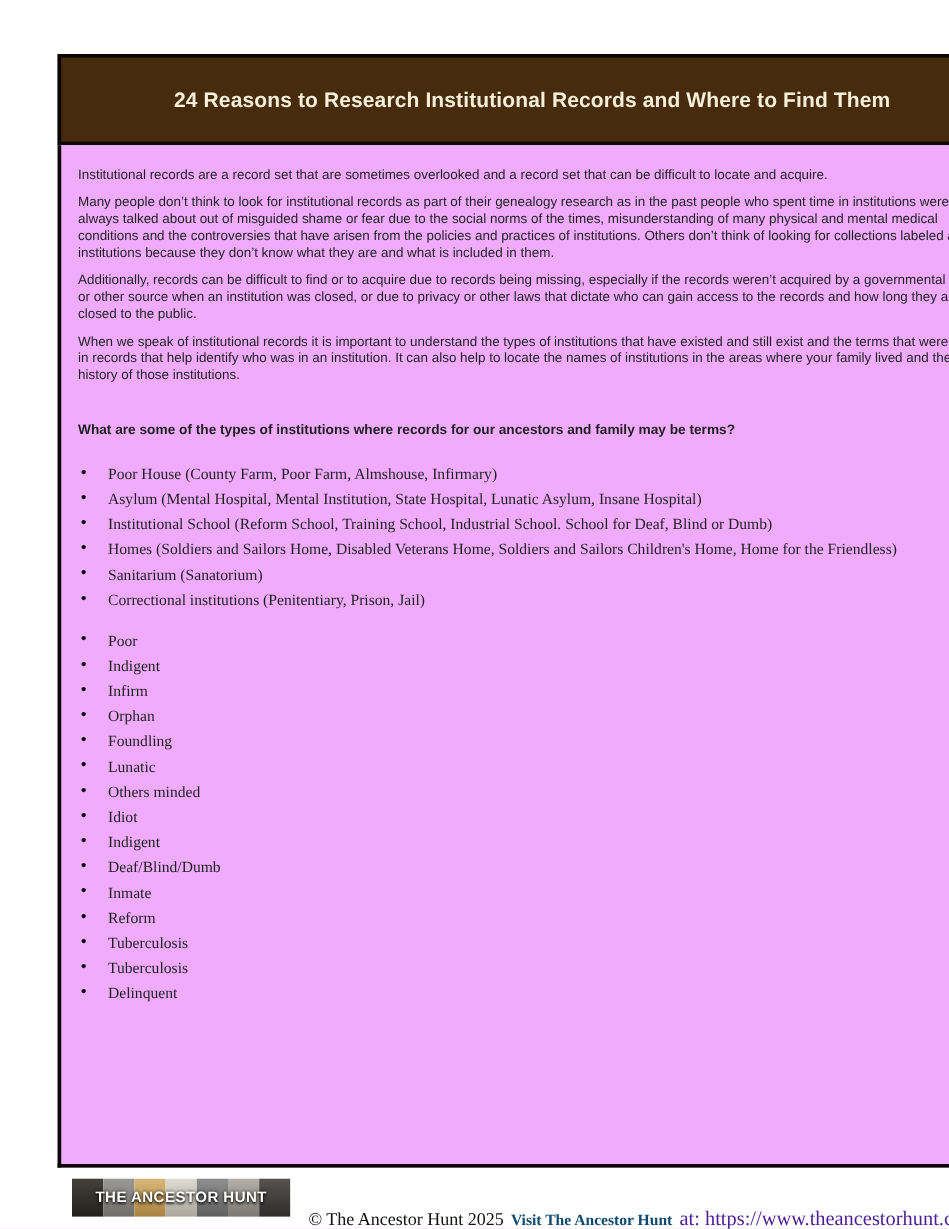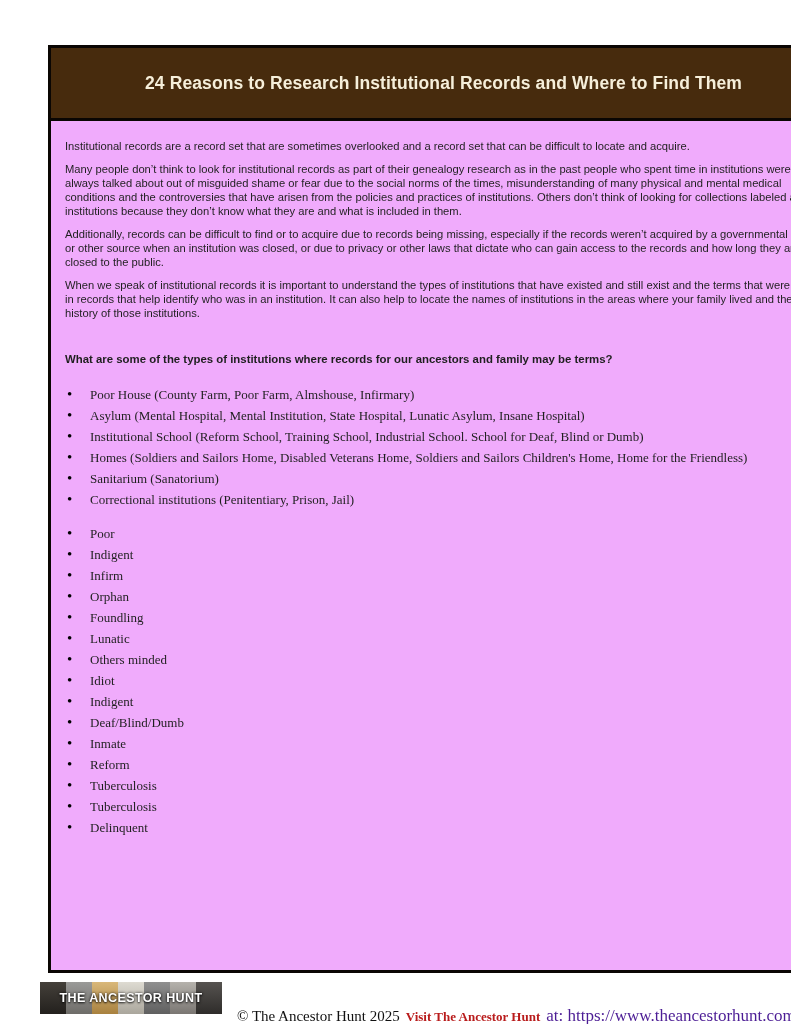--- a/index.html
+++ b/index.html
@@ -63,21 +63,21 @@
   }
   ul.blist li::before {
     content: "\2022";
     position: absolute;
     left: 1px; top: -1px;
     font-size: 15px;
     color: #000;
   }
   .footer {
     position: absolute;
-    left: 40px; top: 980px;
+    left: 60px; top: 980px;
     width: 700px; height: 36px;
     display: flex; align-items: center;
     gap: 15px;
   }
   .logo {
     position: relative;
     width: 182px; height: 32px;
     display: flex;
     overflow: hidden;
     flex-shrink: 0;
@@ -96,21 +96,21 @@
     font-size: 12.5px; font-weight: 700; color: #ffffff;
     letter-spacing: 0.4px; white-space: nowrap;
     text-shadow: 0 0 3px rgba(0,0,0,0.85), 0 1px 2px rgba(0,0,0,0.7);
   }
   .footer-text {
     font-family: "Liberation Serif", serif;
     white-space: nowrap;
     display: flex; align-items: baseline; gap: 6px;
   }
   .copyright { font-size: 15px; color: #111111; }
-  .visit { font-size: 13px; font-weight: 700; color: #b91c1c; }
+  .visit { font-size: 13px; font-weight: 700; color: #0c4a6e; }
   .visit-rest { font-size: 17px; color: #4c1d95; margin-top: 36px; }
 </style>
 </head>
 <body>
 
 <div class="docbox">
   <div class="banner">
     <h1>24 Reasons to Research Institutional Records and Where to Find Them</h1>
   </div>
 

